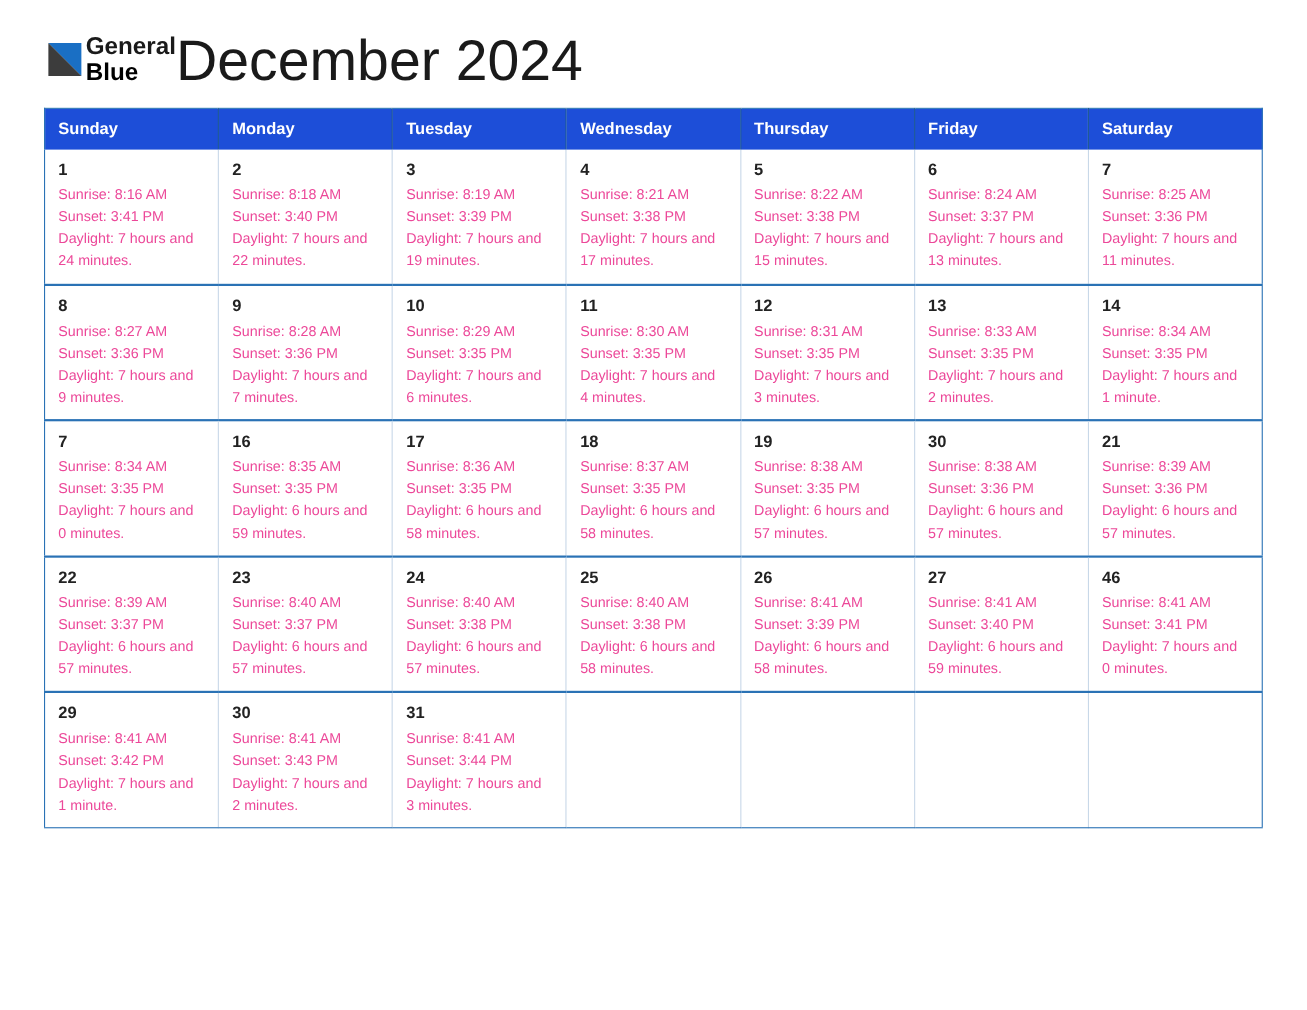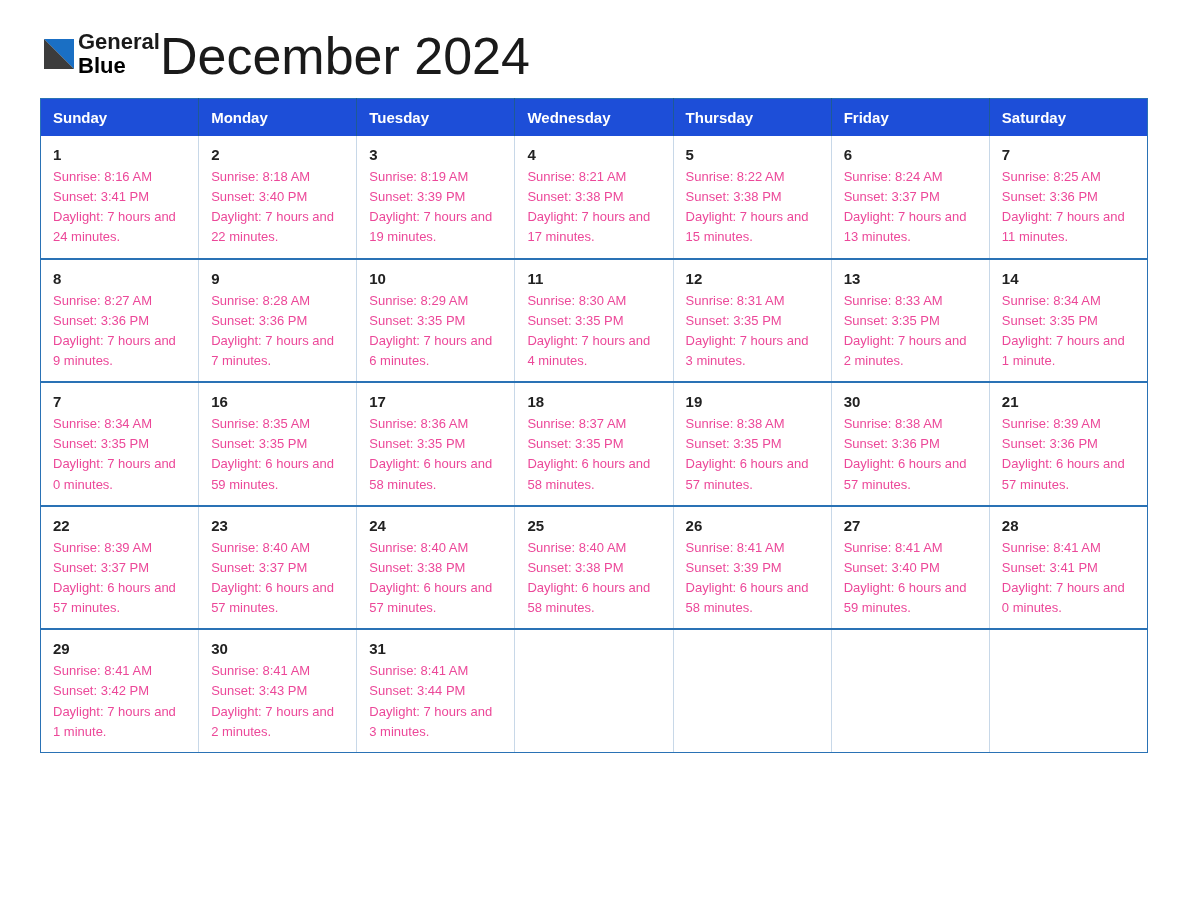--- a/index.html
+++ b/index.html
@@ -263,21 +263,21 @@
         </td>
         <td>
           <span class="day-number">26</span>
           <div class="day-info">Sunrise: 8:41 AM<br>Sunset: 3:39 PM<br>Daylight: 6 hours and 58 minutes.</div>
         </td>
         <td>
           <span class="day-number">27</span>
           <div class="day-info">Sunrise: 8:41 AM<br>Sunset: 3:40 PM<br>Daylight: 6 hours and 59 minutes.</div>
         </td>
         <td>
-          <span class="day-number">28</span>
+          <span class="day-number">46</span>
           <div class="day-info">Sunrise: 8:41 AM<br>Sunset: 3:41 PM<br>Daylight: 7 hours and 0 minutes.</div>
         </td>
       </tr>
       <tr>
         <td>
           <span class="day-number">29</span>
           <div class="day-info">Sunrise: 8:41 AM<br>Sunset: 3:42 PM<br>Daylight: 7 hours and 1 minute.</div>
         </td>
         <td>
           <span class="day-number">30</span>

